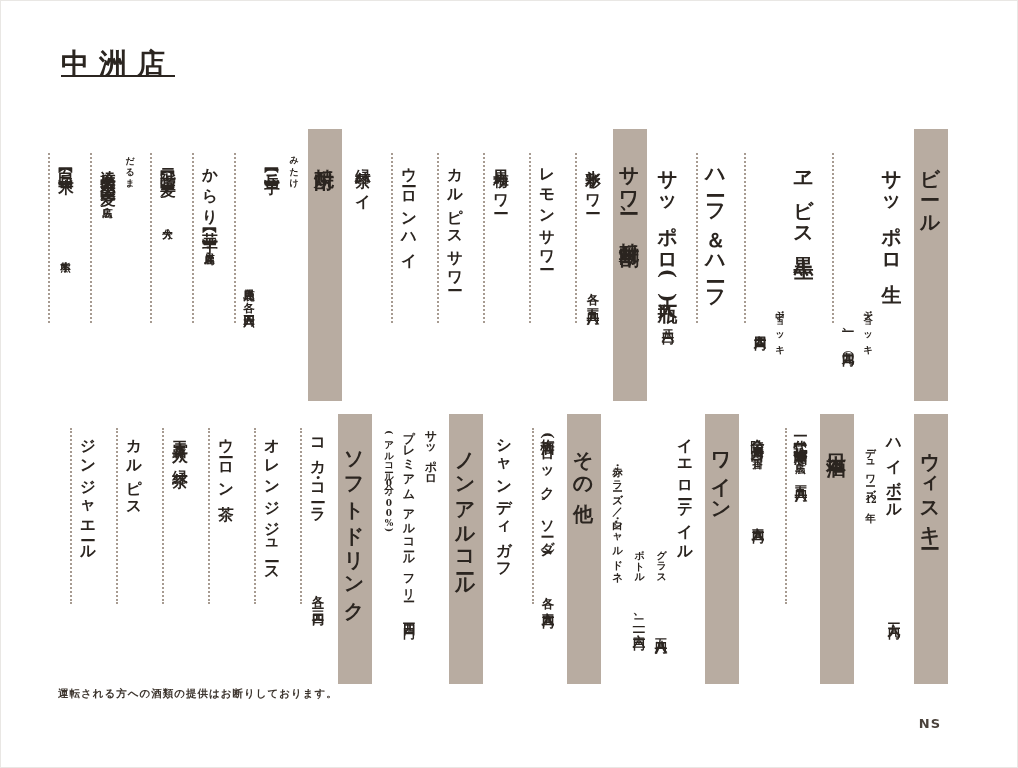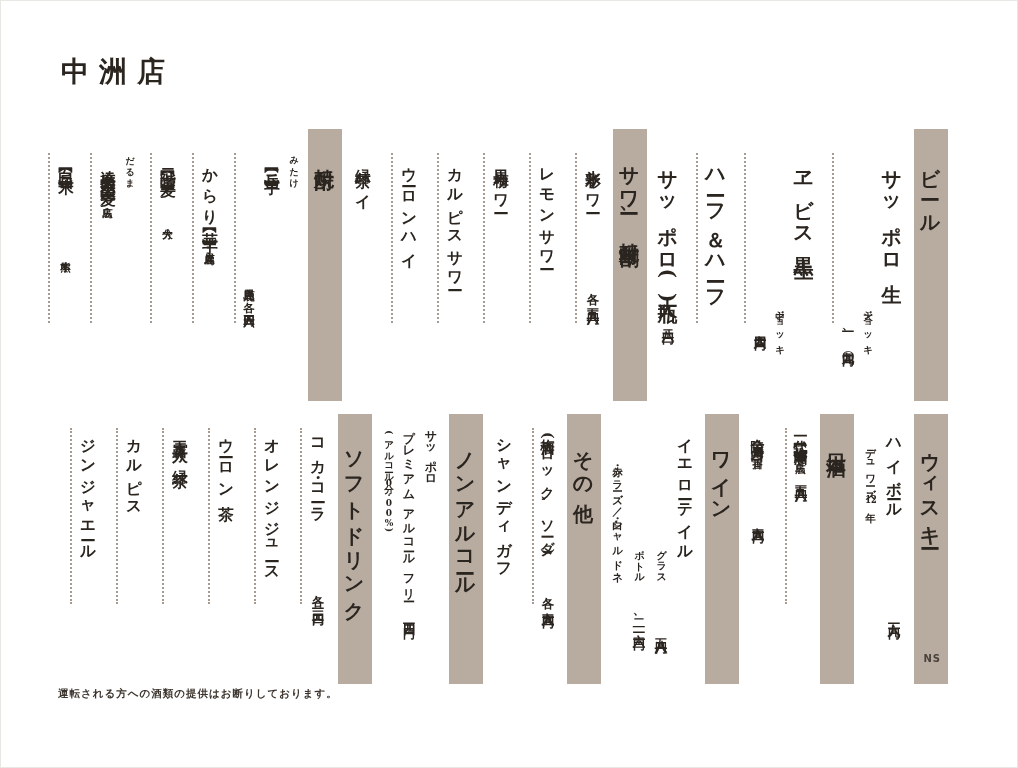--- a/index.html
+++ b/index.html
@@ -1,22 +1,22 @@
 <!DOCTYPE html>
 <html><head>
 <meta charset="utf-8">
 <style>
   :root { --band:#b8aca1; --ink:#2b2520; --dot:#a79b91; }
   * { margin:0; padding:0; box-sizing:border-box; }
   html,body { width:1018px; height:768px; }
   body { position:relative; background:#fff; color:var(--ink);
          font-family:"DejaVu Serif","Liberation Serif",serif; overflow:hidden;
          border:1px solid #e9e7e4; }
-  .page-title { position:absolute; left:60px; top:52px; font-size:28px; font-weight:700;
-                letter-spacing:10px; font-family:"DejaVu Sans","Liberation Sans",sans-serif; }
+  .page-title { position:absolute; left:60px; top:44px; font-size:28px; font-weight:700;
+                letter-spacing:10px; font-family:"DejaVu Sans","Liberation Sans",sans-serif;text-decoration:underline; }
   .row { position:absolute; right:68px; display:flex; flex-direction:row-reverse; align-items:flex-start; }
   .row-top { top:128px; height:272px; }
   .row-bot { top:413px; height:270px; }
   .sec { display:flex; flex-direction:row-reverse; height:100%; }
   .band { width:34px; height:100%; background:var(--band); display:flex; justify-content:center;
           padding-top:24px; margin:0 1px; }
   .bt { writing-mode:vertical-rl; font-weight:700; font-size:20px; letter-spacing:2px; }
   .bt-sp { letter-spacing:13px; }
   .items { display:flex; flex-direction:row-reverse; height:100%; }
   .item { display:flex; flex-direction:row-reverse; gap:5px; padding:0 9px; height:100%; position:relative; }
@@ -39,21 +39,21 @@
   .prc-sm { font-size:11.5px; font-weight:700; letter-spacing:0.5px; }
   .gr { font-size:10px; }
   .rg { font-size:10.5px; letter-spacing:1px; }
   .nn { font-size:12px; font-weight:700; letter-spacing:1px; }
   .nt { font-size:9.5px; font-weight:700; }
   .g { display:inline-block; width:0; }
   .tcy { text-combine-upright:all; }
   .up { text-orientation:upright; font-size:9px; letter-spacing:0; }
   .note { position:absolute; left:57px; top:686px; font-size:10.5px; font-weight:700; letter-spacing:1px;
           font-family:"DejaVu Sans","Liberation Sans",sans-serif; color:#3b332c; }
-  .ns { position:absolute; right:76px; top:652px; font-size:10px; font-weight:700; letter-spacing:1px;
+  .ns { position:absolute; right:76px; top:715px; font-size:13px; font-weight:700; letter-spacing:1px;
         font-family:"DejaVu Sans","Liberation Sans",sans-serif; color:#4a423b; }
 </style>
 </head>
 <body>
 
 <div class="page-title">中洲店</div>
 
 <div class="row row-top">
 
   <div class="sec">

